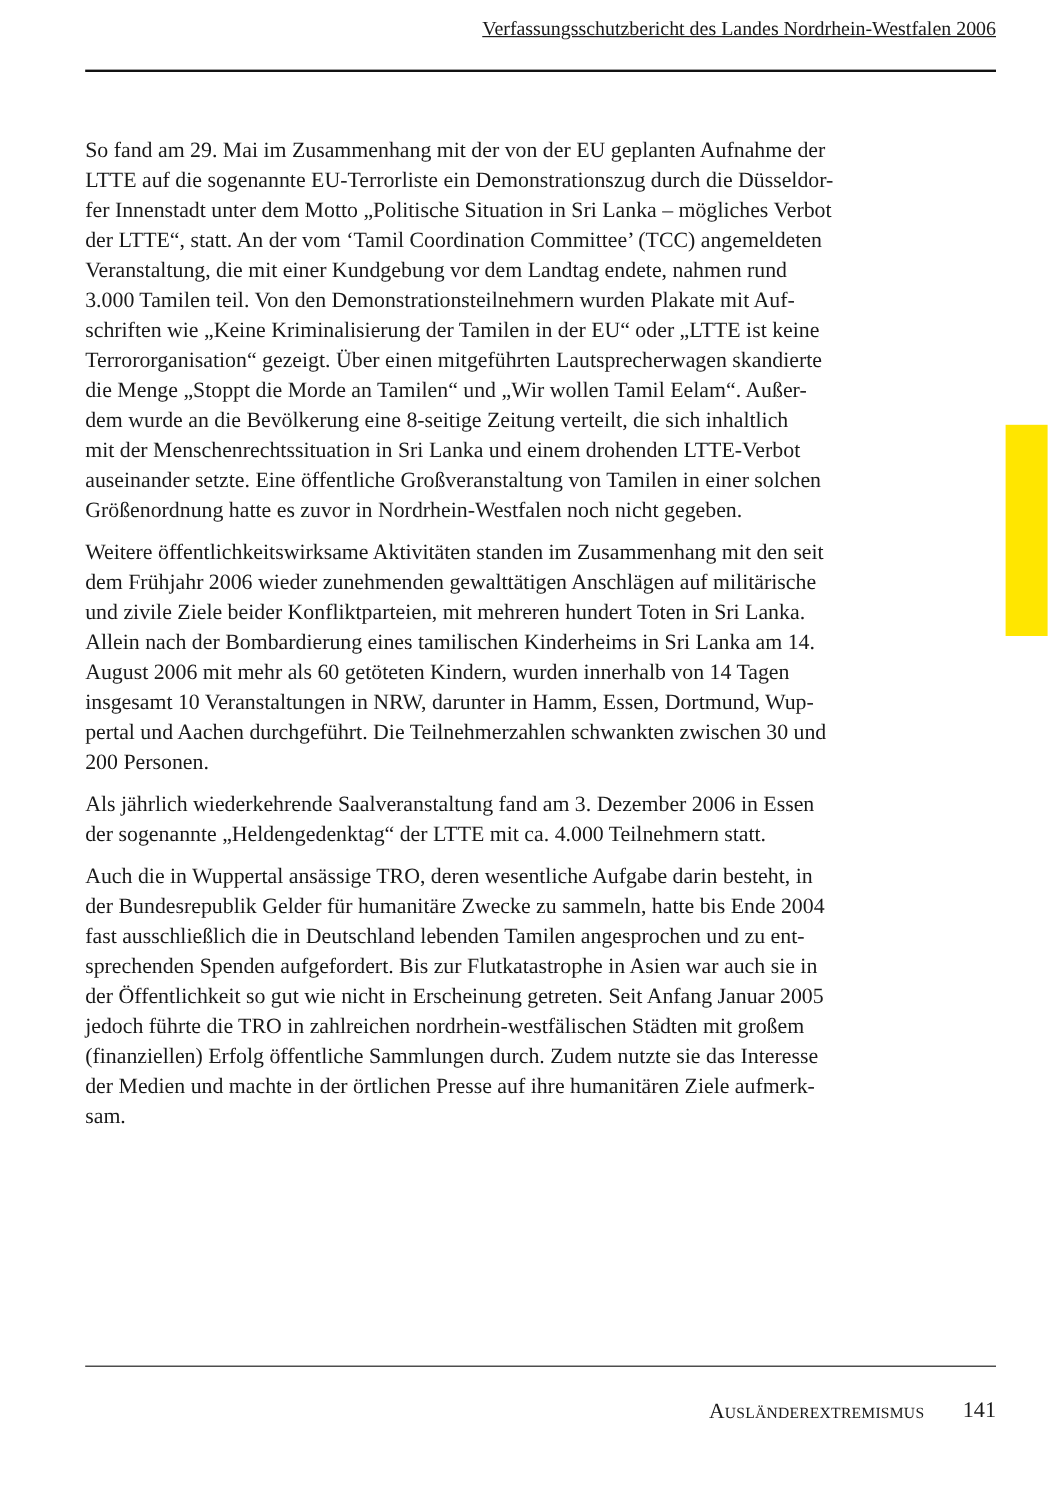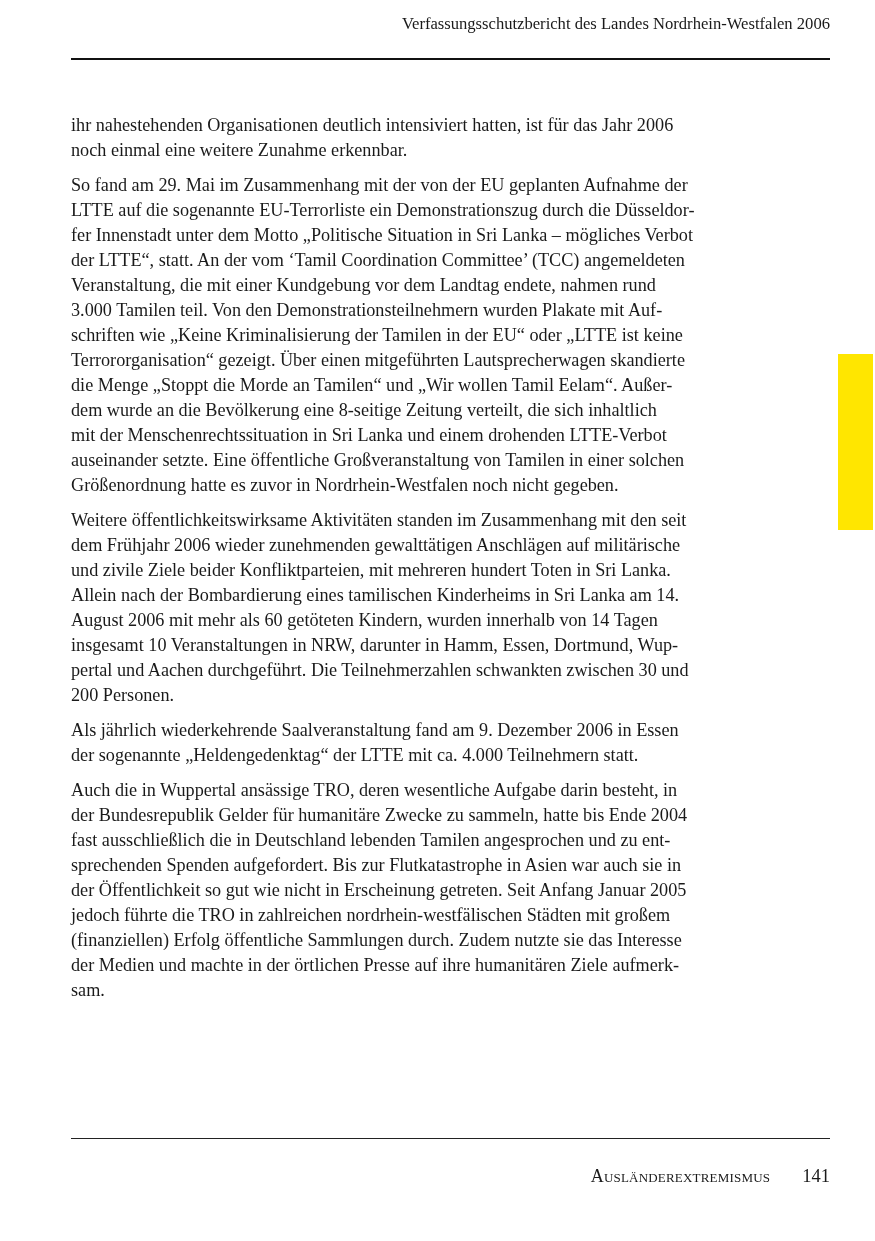--- a/index.html
+++ b/index.html
@@ -3,21 +3,21 @@
   <meta charset="utf-8">
   <style>
     html, body { margin: 0; padding: 0; background: #ffffff; }
     body {
       width: 875px; height: 1241px; position: relative; overflow: hidden;
       font-family: "Liberation Serif", "DejaVu Serif", serif;
       color: #1a1a1a;
     }
     .running-head {
       position: absolute; right: 45px; top: 13px;
-      font-size: 16.6px; line-height: 22px; white-space: nowrap;
+      font-size: 16.6px; line-height: 22px; white-space: nowrap; text-decoration: underline;
     }
     .head-rule {
       position: absolute; left: 71px; width: 759px; top: 58px; height: 2px; background: #111;
     }
     .body-text {
       position: absolute; left: 71px; top: 113px; width: 720px;
       font-size: 18.2px; line-height: 25px;
     }
     .body-text p { margin: 0 0 10px 0; white-space: pre-line; }
     .side-tab {
@@ -35,22 +35,20 @@
     }
     .page-num { font-size: 18.5px; }
   </style>
 </head>
 <body>
 
 <div class="running-head">Verfassungsschutzbericht des Landes Nordrhein-Westfalen 2006</div>
 <div class="head-rule"></div>
 
 <div class="body-text">
-  <p>ihr nahestehenden Organisationen deutlich intensiviert hatten, ist für das Jahr 2006
-noch einmal eine weitere Zunahme erkennbar.</p>
   <p>So fand am 29. Mai im Zusammenhang mit der von der EU geplanten Aufnahme der
 LTTE auf die sogenannte EU-Terrorliste ein Demonstrationszug durch die Düsseldor-
 fer Innenstadt unter dem Motto „Politische Situation in Sri Lanka – mögliches Verbot
 der LTTE“, statt. An der vom ‘Tamil Coordination Committee’ (TCC) angemeldeten
 Veranstaltung, die mit einer Kundgebung vor dem Landtag endete, nahmen rund
 3.000 Tamilen teil. Von den Demonstrationsteilnehmern wurden Plakate mit Auf-
 schriften wie „Keine Kriminalisierung der Tamilen in der EU“ oder „LTTE ist keine
 Terrororganisation“ gezeigt. Über einen mitgeführten Lautsprecherwagen skandierte
 die Menge „Stoppt die Morde an Tamilen“ und „Wir wollen Tamil Eelam“. Außer-
 dem wurde an die Bevölkerung eine 8-seitige Zeitung verteilt, die sich inhaltlich
@@ -58,21 +56,21 @@
 auseinander setzte. Eine öffentliche Großveranstaltung von Tamilen in einer solchen
 Größenordnung hatte es zuvor in Nordrhein-Westfalen noch nicht gegeben.</p>
   <p>Weitere öffentlichkeitswirksame Aktivitäten standen im Zusammenhang mit den seit
 dem Frühjahr 2006 wieder zunehmenden gewalttätigen Anschlägen auf militärische
 und zivile Ziele beider Konfliktparteien, mit mehreren hundert Toten in Sri Lanka.
 Allein nach der Bombardierung eines tamilischen Kinderheims in Sri Lanka am 14.
 August 2006 mit mehr als 60 getöteten Kindern, wurden innerhalb von 14 Tagen
 insgesamt 10 Veranstaltungen in NRW, darunter in Hamm, Essen, Dortmund, Wup-
 pertal und Aachen durchgeführt. Die Teilnehmerzahlen schwankten zwischen 30 und
 200 Personen.</p>
-  <p>Als jährlich wiederkehrende Saalveranstaltung fand am 9. Dezember 2006 in Essen
+  <p>Als jährlich wiederkehrende Saalveranstaltung fand am 3. Dezember 2006 in Essen
 der sogenannte „Heldengedenktag“ der LTTE mit ca. 4.000 Teilnehmern statt.</p>
   <p>Auch die in Wuppertal ansässige TRO, deren wesentliche Aufgabe darin besteht, in
 der Bundesrepublik Gelder für humanitäre Zwecke zu sammeln, hatte bis Ende 2004
 fast ausschließlich die in Deutschland lebenden Tamilen angesprochen und zu ent-
 sprechenden Spenden aufgefordert. Bis zur Flutkatastrophe in Asien war auch sie in
 der Öffentlichkeit so gut wie nicht in Erscheinung getreten. Seit Anfang Januar 2005
 jedoch führte die TRO in zahlreichen nordrhein-westfälischen Städten mit großem
 (finanziellen) Erfolg öffentliche Sammlungen durch. Zudem nutzte sie das Interesse
 der Medien und machte in der örtlichen Presse auf ihre humanitären Ziele aufmerk-
 sam.</p>

